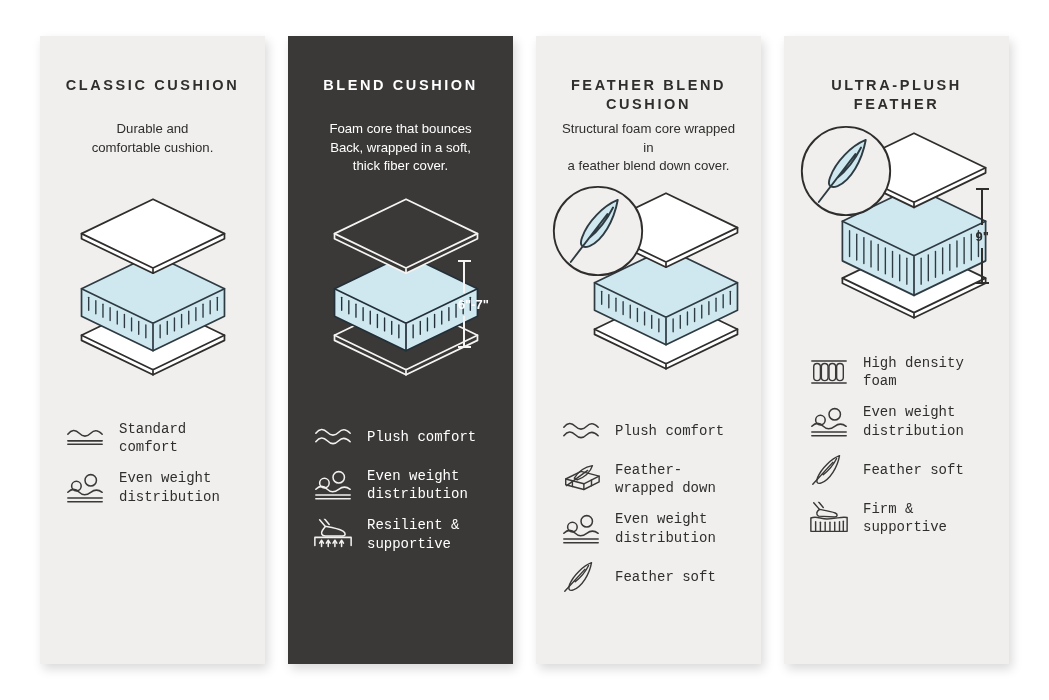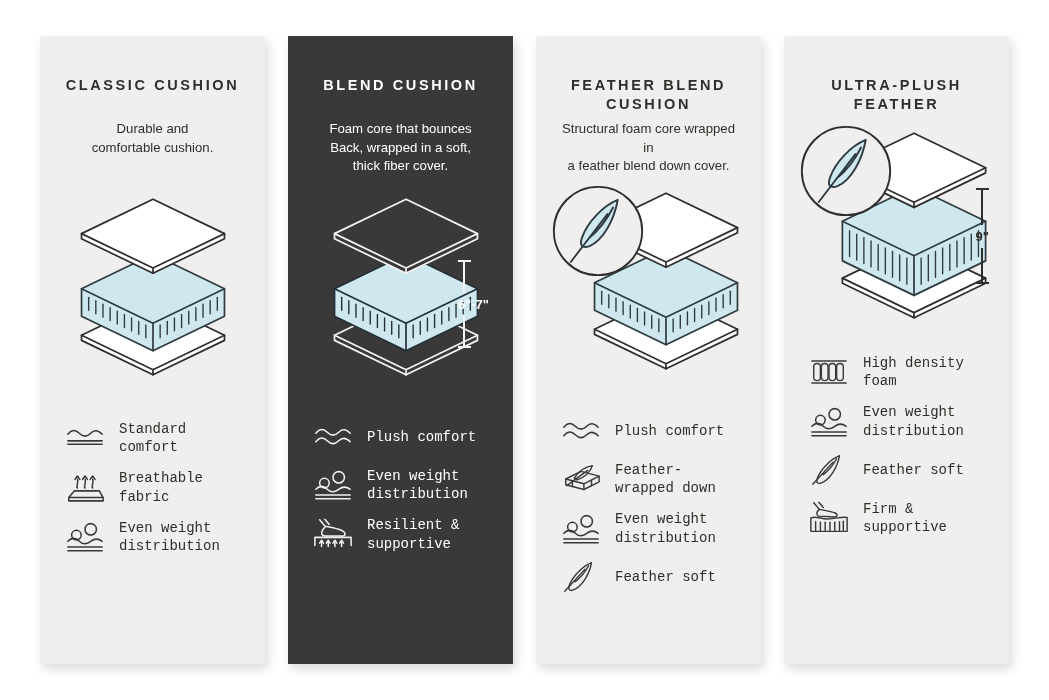--- a/index.html
+++ b/index.html
@@ -267,26 +267,20 @@
     </div>
     <div class="features">
         <div class="feature">
           <svg class="ficon" viewBox="0 0 44 34">
             <use href="#wave-1-icon"></use>
           </svg>
           <span class="flabel">Standard comfort</span>
         </div>
         <div class="feature">
           <svg class="ficon" viewBox="0 0 44 34">
-            <use href="#breathable-fabric-icon"></use>
-          </svg>
-          <span class="flabel">Breathable fabric</span>
-        </div>
-        <div class="feature">
-          <svg class="ficon" viewBox="0 0 44 34">
             <use href="#weight-distribution-icon"></use>
           </svg>
           <span class="flabel">Even weight distribution</span>
         </div>
       </div>
   </section>
 
   <section class="card dark">
     <h2 class="title">BLEND CUSHION</h2>
     <p class="desc">Foam core that bounces

